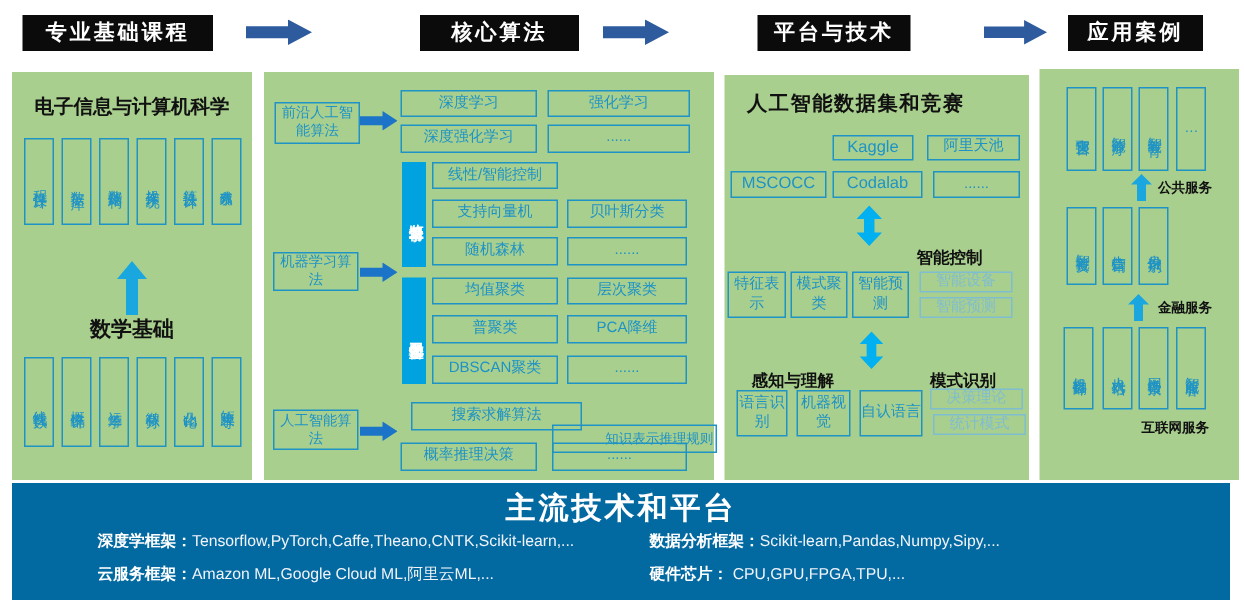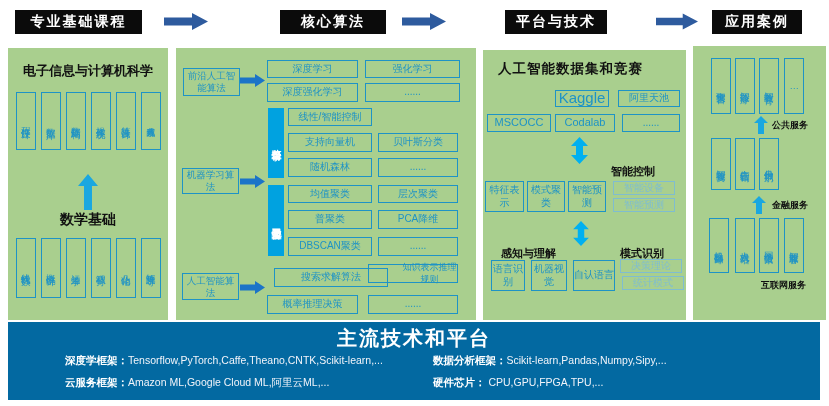--- a/index.html
+++ b/index.html
@@ -99,29 +99,29 @@
 
     <div class="tab" style="left:92px;top:137px;width:16px;height:71px;letter-spacing:0;">无监督学习</div>
     <div class="hbox" style="left:112px;top:137px;width:84px;height:18px;">均值聚类</div>
     <div class="hbox" style="left:202px;top:137px;width:80px;height:18px;">层次聚类</div>
     <div class="hbox" style="left:112px;top:162px;width:84px;height:19px;">普聚类</div>
     <div class="hbox" style="left:202px;top:162px;width:80px;height:19px;">PCA降维</div>
     <div class="hbox" style="left:112px;top:189px;width:84px;height:19px;">DBSCAN聚类</div>
     <div class="hbox" style="left:202px;top:189px;width:80px;height:19px;">......</div>
 
     <div class="hbox" style="left:98px;top:220px;width:114px;height:19px;">搜索求解算法</div>
-    <div class="hbox" style="left:192px;top:216px;width:90px;height:19px;font-size:9px;padding-left:33px;">知识表示推理规则</div>
+    <div class="hbox" style="left:192px;top:235px;width:110px;height:19px;font-size:9px;padding-left:33px;">知识表示推理规则</div>
     <div class="hbox" style="left:91px;top:247px;width:91px;height:19px;">概率推理决策</div>
     <div class="hbox" style="left:192px;top:247px;width:90px;height:19px;">......</div>
   </div>
 
   <div class="panel" style="left:483px;top:50px;width:203px;height:270px;">
     <div class="blabel" style="left:15px;top:10px;font-size:13.5px;letter-spacing:1px;">人工智能数据集和竞赛</div>
 
-    <div class="hbox" style="left:72px;top:40px;width:54px;height:17px;font-size:15px;">Kaggle</div>
+    <div class="hbox" style="left:72px;top:40px;width:54px;height:17px;font-size:11px;">Kaggle</div>
     <div class="hbox" style="left:135px;top:40px;width:62px;height:17px;">阿里天池</div>
     <div class="hbox" style="left:4px;top:64px;width:64px;height:18px;font-size:11px;">MSCOCC</div>
     <div class="hbox" style="left:72px;top:64px;width:60px;height:18px;font-size:11px;">Codalab</div>
     <div class="hbox" style="left:139px;top:64px;width:58px;height:18px;">......</div>
 
     <svg class="arr" style="left:88px;top:87px;" width="17" height="27" viewBox="0 0 17 27">
         <path d="M8.5 0 L17 9 L12 9 L12 18 L17 18 L8.5 27 L0 18 L5 18 L5 9 L0 9 Z" fill="#00b0f0"></path>
       </svg>
     <div class="blabel" style="left:128px;top:114px;font-size:11px;">智能控制</div>
 

